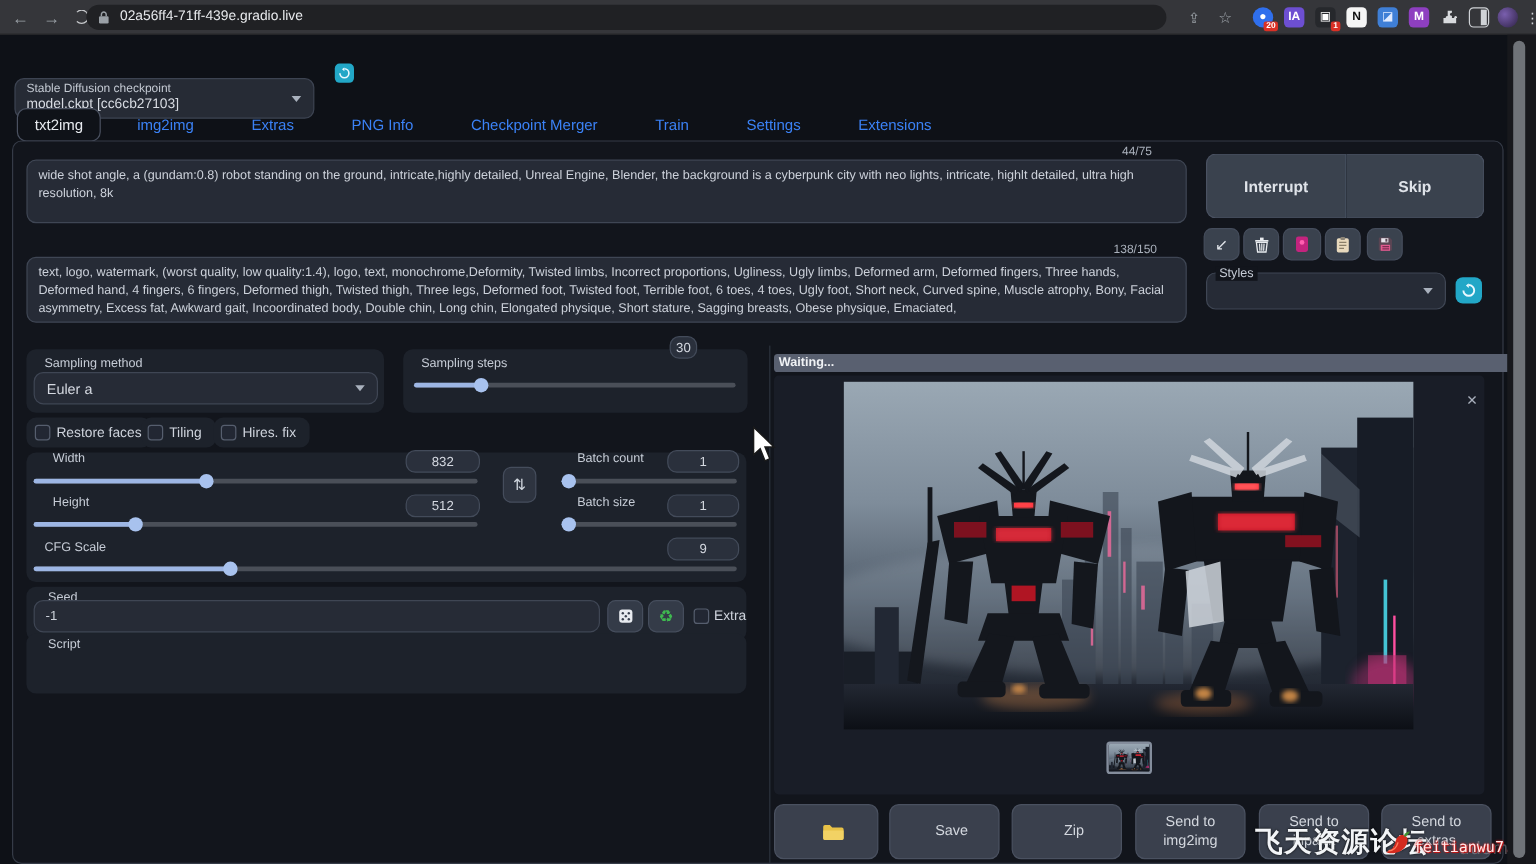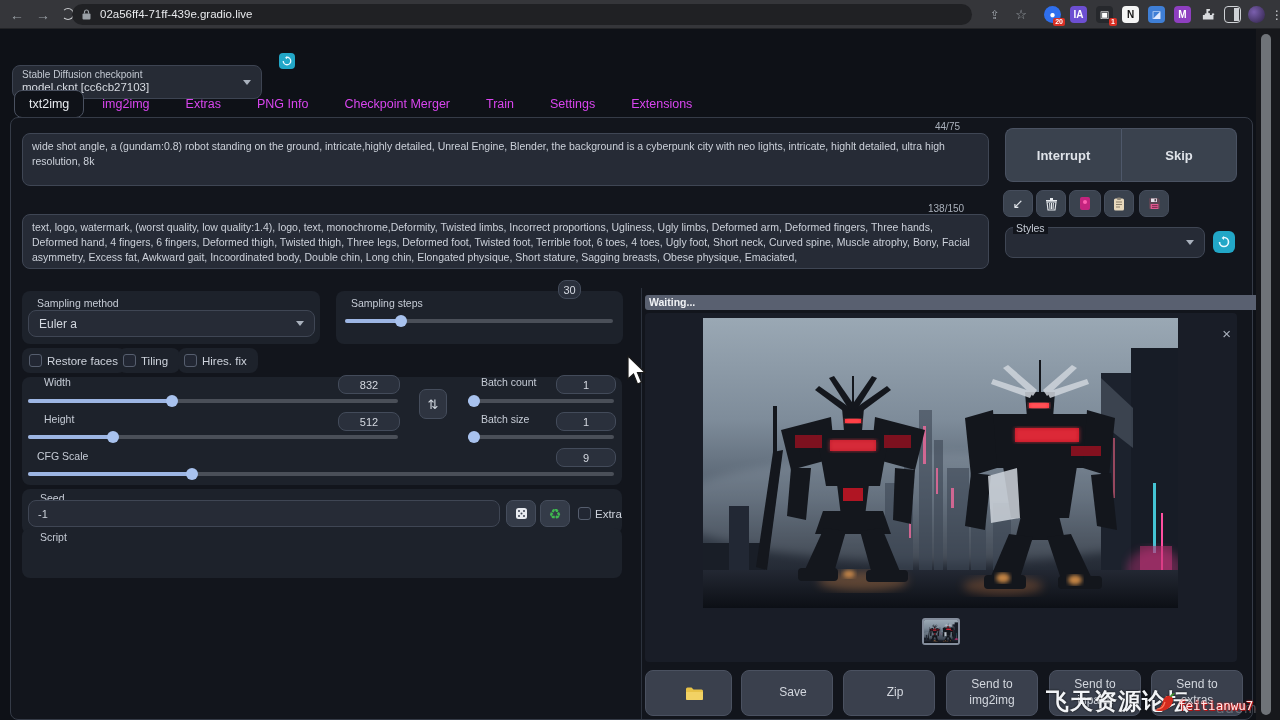--- a/index.html
+++ b/index.html
@@ -16,22 +16,22 @@
   .urlbar .url { position:absolute; left:28px; top:0; }
   .chrome-ico { position:absolute; top:6px; width:17px; height:17px; border-radius:4px; font-size:10px; font-weight:bold; text-align:center; line-height:17px; }
   .badge { position:absolute; right:-4px; bottom:-3px; background:#d93025; color:#fff; font-size:7px; font-weight:bold; padding:0 2px; border-radius:2px; line-height:8px; }
 
   
   .page-label { color:#c3c9d2; }
   .block { background:#262b35; border:1px solid #3d4452; border-radius:8px;margin-top:25px; }
   .panel { position:absolute; background:#1d222b; border-radius:8px; }
   .chev { display:inline-block; width:0; height:0; border-left:4px solid transparent; border-right:4px solid transparent; border-top:5px solid #a9b1bd; }
 
-  .tabbar { position:absolute; left:14px; top:90px; display:flex; align-items:center; gap:0; }
-  .tab { color:#d946ef; font-size:12.5px; padding:6px 18px; }
+  .tabbar { position:absolute; left:14px; top:90px; display:flex; align-items:center; gap:12px; }
+  .tab { color:#3b82f6; font-size:12.5px; padding:6px 18px; }
   .tab.sel { color:#e8ebf0; background:#0f1218; border:1px solid #4a5160; border-radius:8px; padding:6px 14px; }
 
   .main { position:absolute; left:10px; top:117px; width:1243px; height:603px; border:1px solid #353b47; border-radius:8px; background:#12151c; }
 
   .counter { position:absolute; font-size:10px; color:#aab1bc; }
   .textbox { position:absolute; background:#262b36; border:1px solid #3f4654; border-radius:8px; color:#ccd1da; font-size:10.5px; line-height:1.45; padding:5px 9px; overflow:hidden; }
 
   .bigbtn { position:absolute; background:#3a424e; border:1px solid #4a5262; color:#dfe3e9; font-size:13px; font-weight:bold; display:flex; align-items:center; justify-content:center; }
   .toolbtn { position:absolute; top:0; height:27px; background:#3a424e; border:1px solid #454d5c; border-radius:7px; display:flex; align-items:center; justify-content:center; }
 

